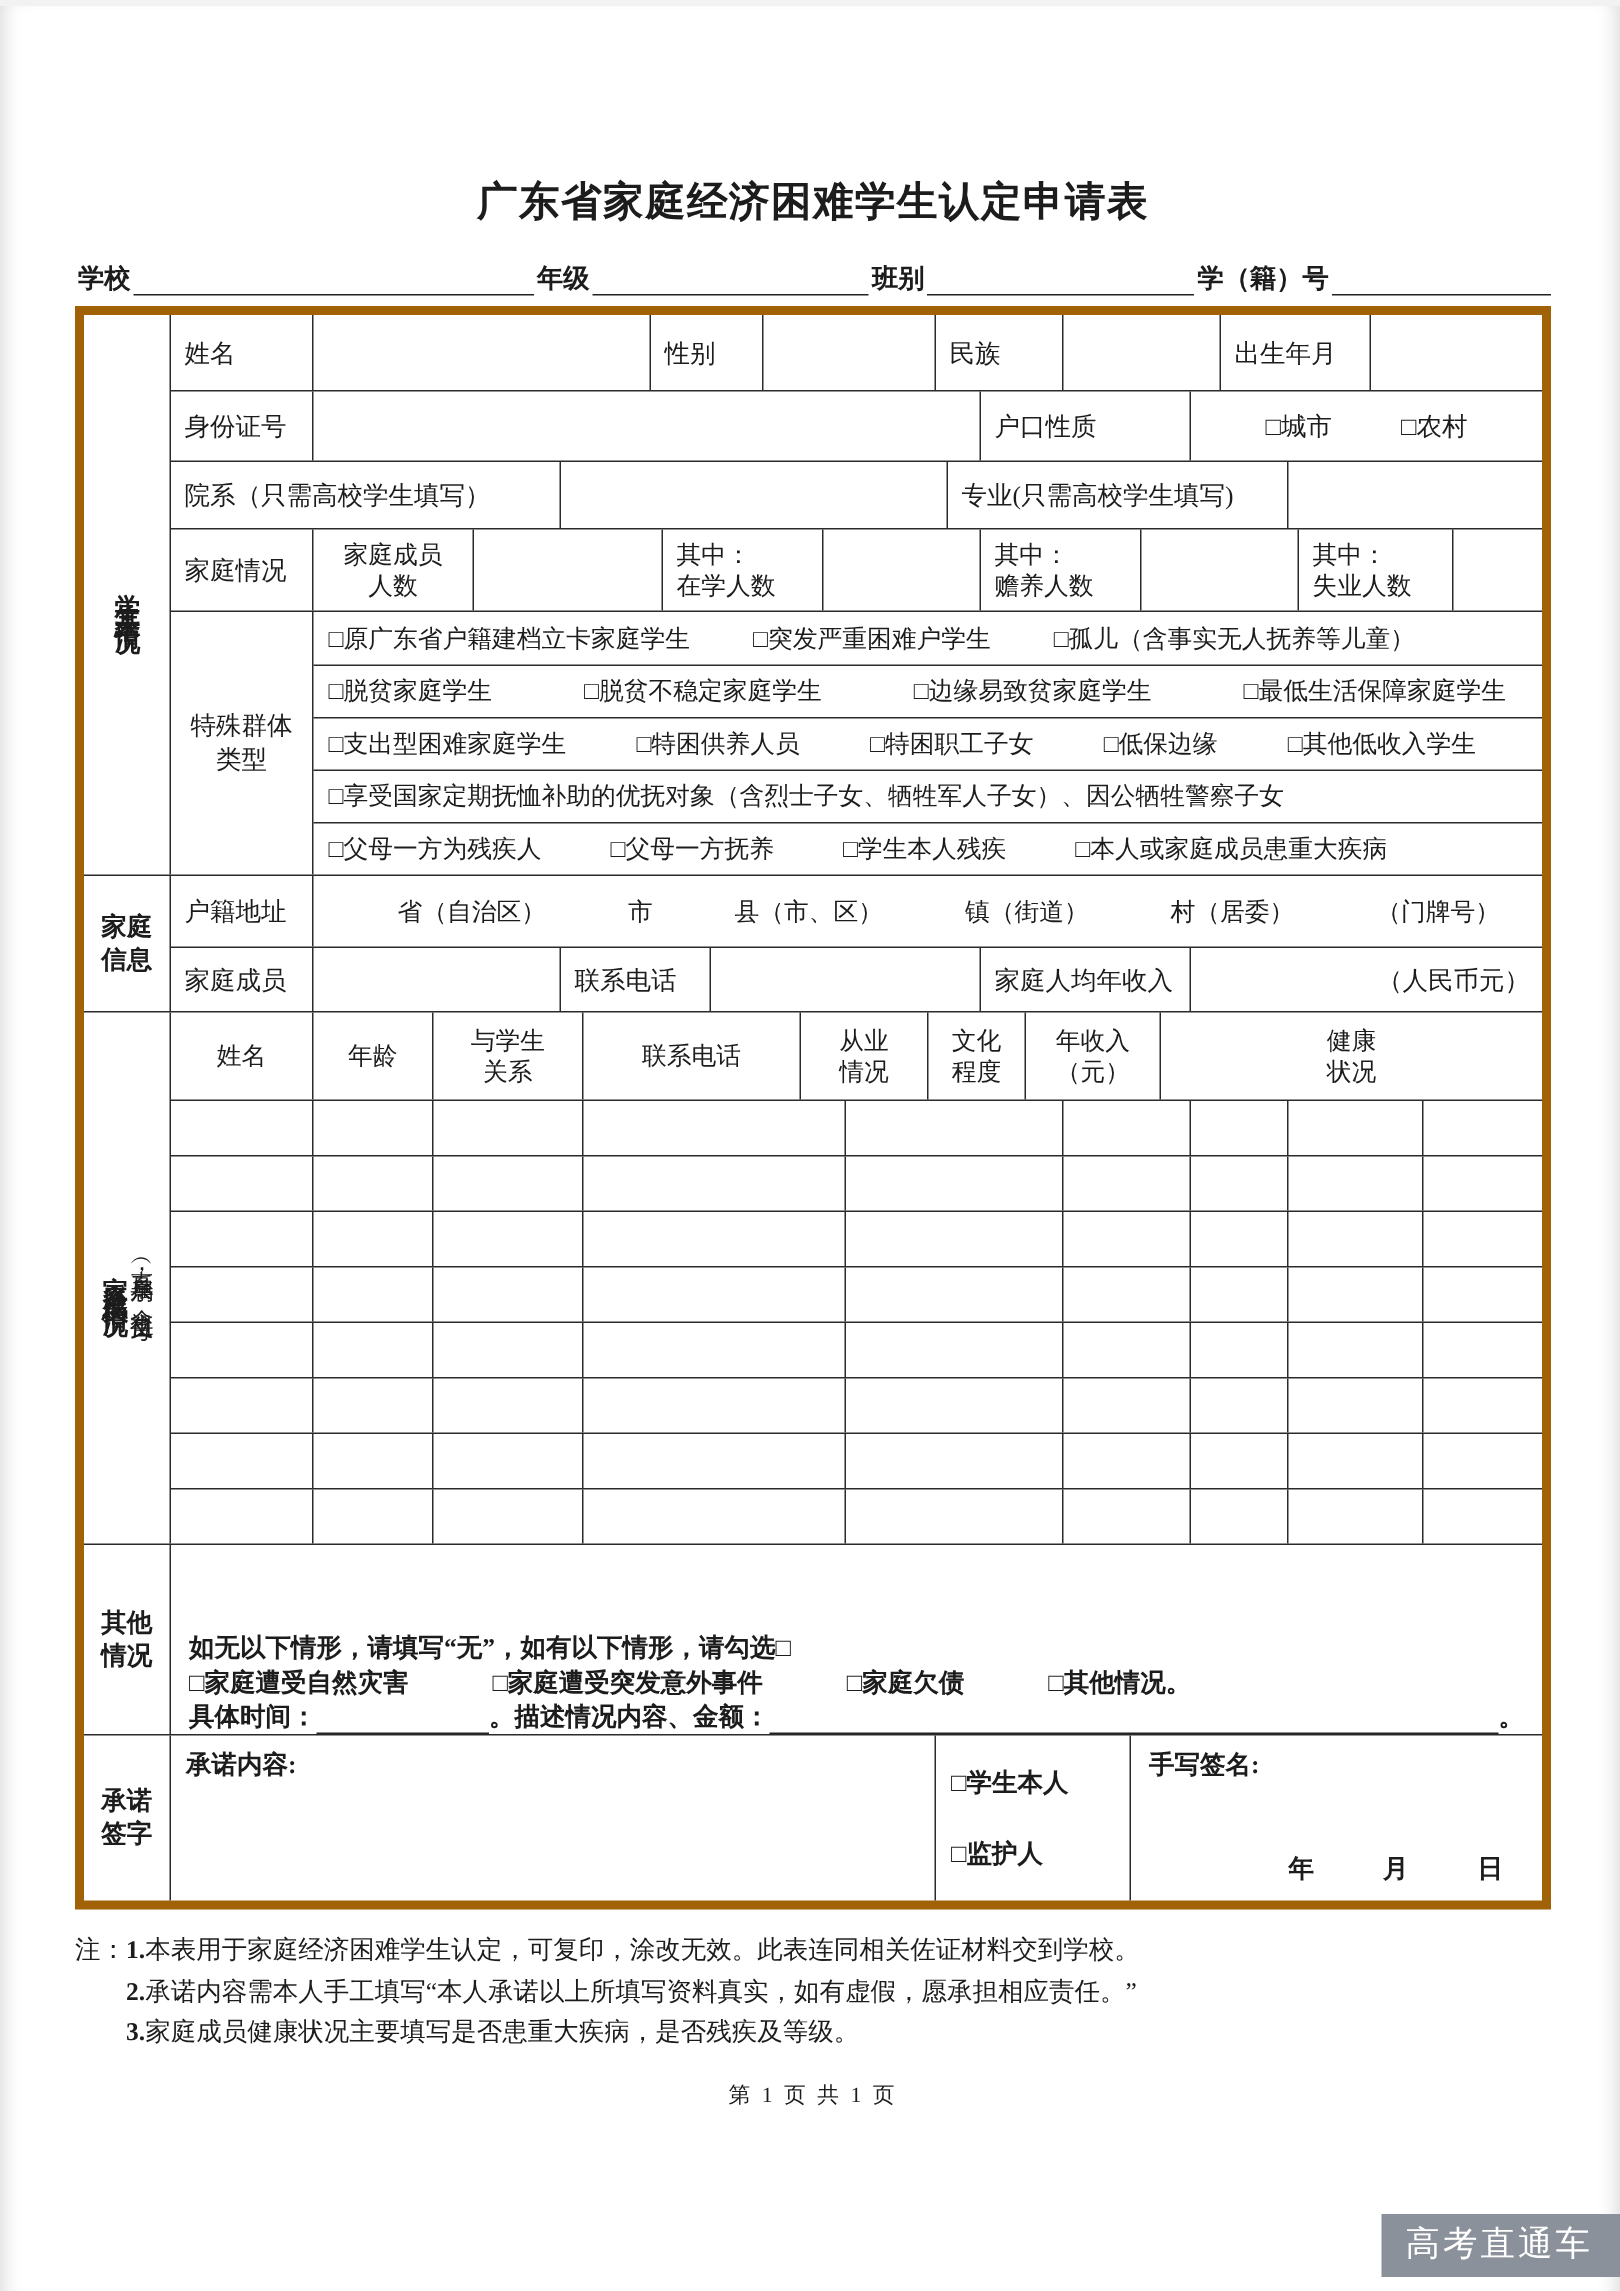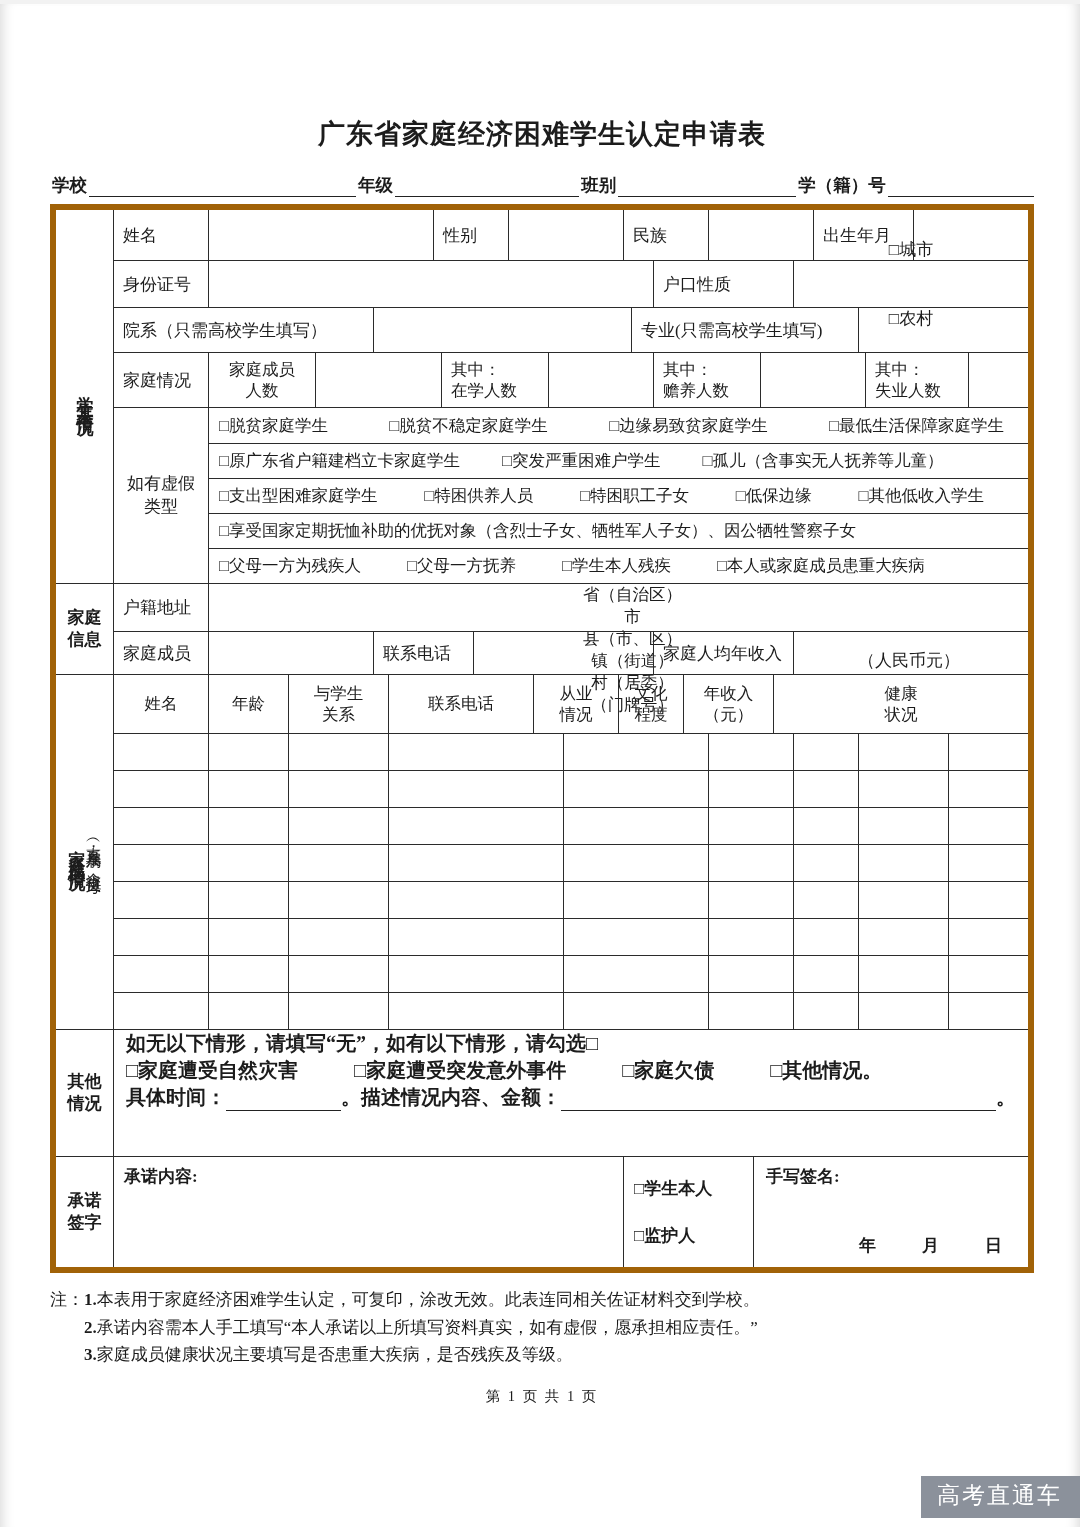--- a/index.html
+++ b/index.html
@@ -23,39 +23,39 @@
   .u1 { flex: 2.1; } .u2 { flex: 1.45; } .u3 { flex: 1.4; } .u4 { flex: 1.15; }
 
   .tbl { margin-top: 7px; border: 6px solid #a16207; font-size: 17px; }
   .sec { display: flex; }
   .sec + .sec { border-top: 1px solid #2b2b2b; }
   .sec-label { width: 58px; min-width: 58px; border-right: 1px solid #2b2b2b; display: flex; align-items: center; justify-content: center; font-weight: bold; text-align: center; }
   .sec-body { flex: 1; display: flex; flex-direction: column; min-width: 0; }
   .r { display: flex; align-items: stretch; }
   .r + .r { border-top: 1px solid #2b2b2b; }
   .c { border-right: 1px solid #2b2b2b; display: flex; align-items: center; justify-content: center; text-align: center; padding: 2px 4px; min-width: 0; }
-  .c:last-child { border-right: none; flex-direction: column; }
+  .c:last-child { border-right: none; }
   .lab { justify-content: flex-start; text-align: left; padding-left: 9px; }
   .pre { white-space: pre-line; line-height: 1.3; }
   .vtext { writing-mode: vertical-lr; text-orientation: mixed; letter-spacing: 5px; line-height: 1.05; }
   .mnote { font-weight: normal; font-size: 15.5px; letter-spacing: 2px; height: 126px; }
   .sm { font-size: 16.5px; }
 
   .split { display: flex; }
   .srows { flex: 1; display: flex; flex-direction: column; }
   .sr { height: 35px; display: flex; align-items: center; padding: 0 10px; font-size: 16.5px; white-space: nowrap; }
   .sr + .sr { border-top: 1px solid #2b2b2b; }
   .sr-sb { justify-content: space-between; padding-right: 24px; }
   .sr-sb2 { justify-content: space-between; padding-right: 44px; }
   .sr-g { gap: 42px; }
   .sr-g2 { gap: 46px; }
 
   .hintcell { justify-content: space-between; padding: 0 28px 0 56px; font-size: 16.5px; }
 
-  .other-cell { flex: 1; display: flex; flex-direction: column; justify-content: flex-start; padding: 0 12px; font-weight: bold; font-size: 20px; text-align: left; align-items: stretch; }
+  .other-cell { flex: 1; display: flex; flex-direction: column; justify-content: flex-end; padding: 0 12px; font-weight: bold; font-size: 17px; text-align: left; align-items: stretch; }
   .opt-row { display: flex; gap: 56px; }
   .fill-line { display: flex; align-items: flex-end; }
   .ul { border-bottom: 1.4px solid #222; height: 20px; display: inline-block; }
 
   .p-instr { font-weight: bold; letter-spacing: 0.5px; }
   .pc-content { align-items: flex-start; justify-content: flex-start; padding: 8px 10px; font-weight: bold; text-align: left; }
   .pc-signers { flex-direction: column; align-items: flex-start; justify-content: center; gap: 24px; padding-left: 10px; font-weight: bold; }
   .pc-sign { flex-direction: column; align-items: stretch; justify-content: space-between; padding: 8px 12px 10px; font-weight: bold; text-align: left; }
   .date-row { display: flex; justify-content: flex-end; gap: 46px; padding-right: 14px; }
 
@@ -132,33 +132,33 @@
 在学人数</div>
             <div class="c" style="width:105px"></div>
             <div class="c pre sm lab" style="width:107px">其中：
 赡养人数</div>
             <div class="c" style="width:105px"></div>
             <div class="c pre sm lab" style="width:103px">其中：
 失业人数</div>
             <div class="c" style="flex:1"></div>
           </div>
           <div class="r split">
-            <div class="c pre" style="width:95px">如有虚假
+            <div class="c pre" style="width:95px">特殊群体
 类型</div>
             <div class="srows">
+              <div class="sr sr-g">
+                <span>□原广东省户籍建档立卡家庭学生</span>
+                <span>□突发严重困难户学生</span>
+                <span>□孤儿（含事实无人抚养等儿童）</span>
+              </div>
               <div class="sr sr-sb">
                 <span>□脱贫家庭学生</span>
                 <span>□脱贫不稳定家庭学生</span>
                 <span>□边缘易致贫家庭学生</span>
                 <span>□最低生活保障家庭学生</span>
-              </div>
-              <div class="sr sr-g">
-                <span>□原广东省户籍建档立卡家庭学生</span>
-                <span>□突发严重困难户学生</span>
-                <span>□孤儿（含事实无人抚养等儿童）</span>
               </div>
               <div class="sr sr-sb2">
                 <span>□支出型困难家庭学生</span>
                 <span>□特困供养人员</span>
                 <span>□特困职工子女</span>
                 <span>□低保边缘</span>
                 <span>□其他低收入学生</span>
               </div>
               <div class="sr">
                 <span>□享受国家定期抚恤补助的优抚对象（含烈士子女、牺牲军人子女）、因公牺牲警察子女</span>

